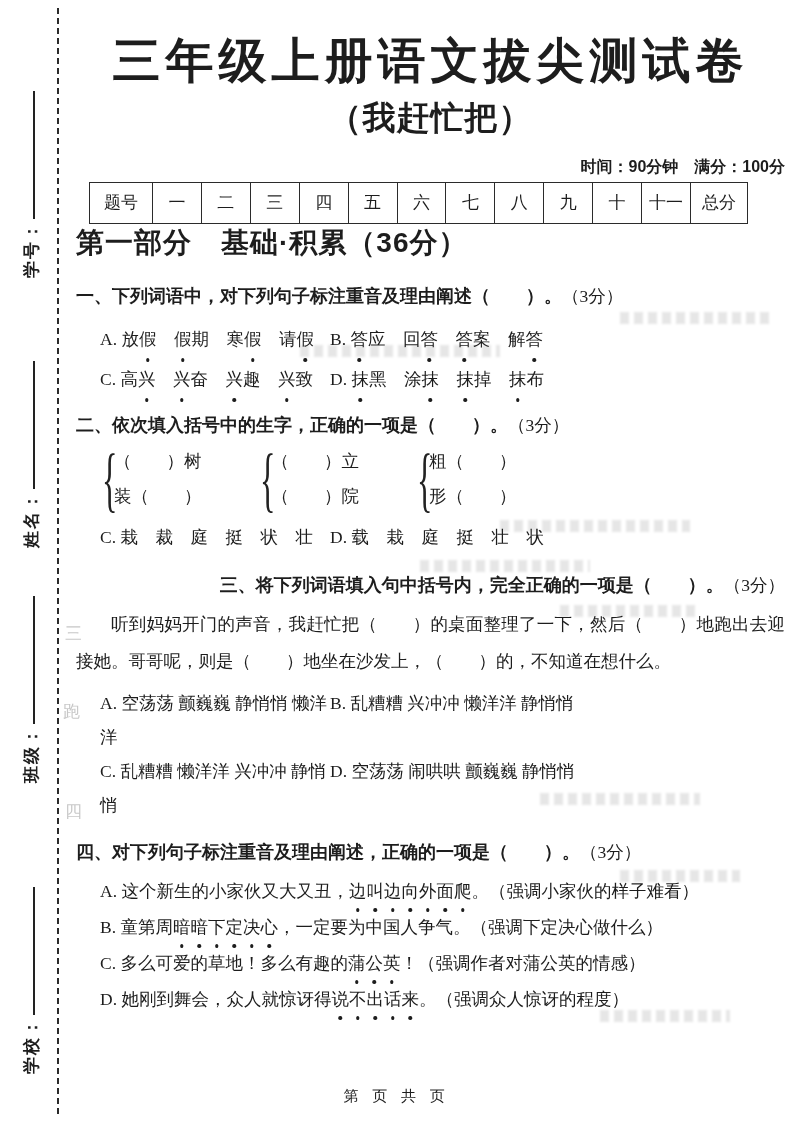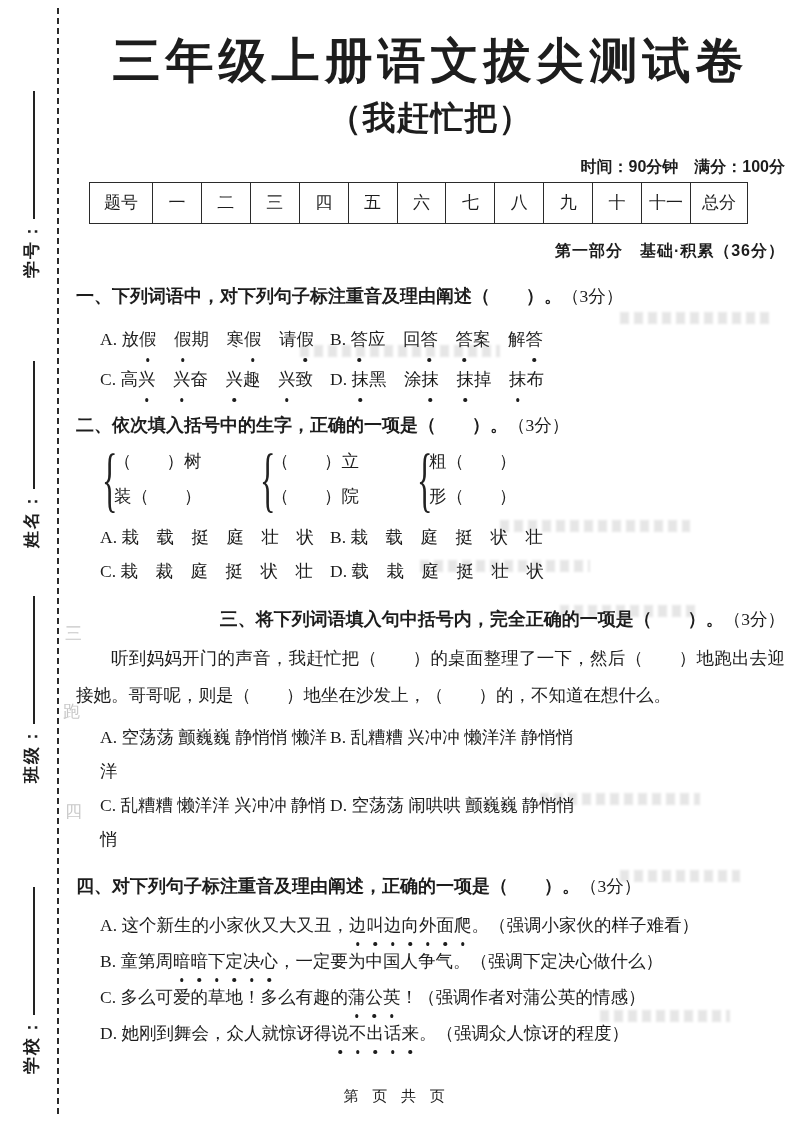--- a/index.html
+++ b/index.html
@@ -66,22 +66,22 @@
   table.score td{
     border:1.5px solid #2b2b2b;height:40px;
     text-align:center;vertical-align:middle;
     font-size:17px;font-family:"Liberation Serif", serif;
     padding:0;
   }
   td.c-first{width:62px;}
   td.c-last{width:56px;}
   
   .section-title{
-    margin-top:17px;text-align:right;
-    font-size:16px;letter-spacing:1px;
+    text-align:left;
+    font-size:28px;letter-spacing:1px;
     font-family:"Liberation Sans", sans-serif;font-weight:bold;
   }
   .q-stem{
     margin-top:21px;font-size:18px;line-height:26px;
     font-family:"Liberation Sans", sans-serif;font-weight:bold;
   }
   .q-points{
     font-family:"Liberation Serif", serif;font-weight:normal;font-size:17.5px;
   }
   .opt-grid{margin:10px 0 0 24px;font-size:17.5px;}
@@ -216,24 +216,20 @@
       <div class="fill-group">
         <span class="brace"></span>
         <span class="fill-lines">
           <span class="fill-line-text">粗（　　）</span>
           <span class="fill-line-text">形（　　）</span>
         </span>
       </div>
     </div>
     <div class="opt-grid" style="margin-top:6px;">
       <div class="opt-row tight">
-        <div class="opt-cell-l">A. 栽　载　挺　庭　壮　状</div>
-        <div class="opt-cell-r">B. 栽　载　庭　挺　状　壮</div>
-      </div>
-      <div class="opt-row tight">
         <div class="opt-cell-l">C. 栽　裁　庭　挺　状　壮</div>
         <div class="opt-cell-r">D. 载　栽　庭　挺　壮　状</div>
       </div>
     </div>
 
     <div class="q-stem" style="margin-top:18px;text-align:right;"><span>三、将下列词语填入句中括号内，完全正确的一项是（　　）。</span><span class="q-points">（3分）</span></div>
     <div class="passage">听到妈妈开门的声音，我赶忙把（　　）的桌面整理了一下，然后（　　）地跑出去迎接她。哥哥呢，则是（　　）地坐在沙发上，（　　）的，不知道在想什么。</div>
     <div class="opt-grid" style="margin-top:6px;">
       <div class="opt-row tight">
         <div class="opt-cell-l">A. 空荡荡 颤巍巍 静悄悄 懒洋洋</div>

